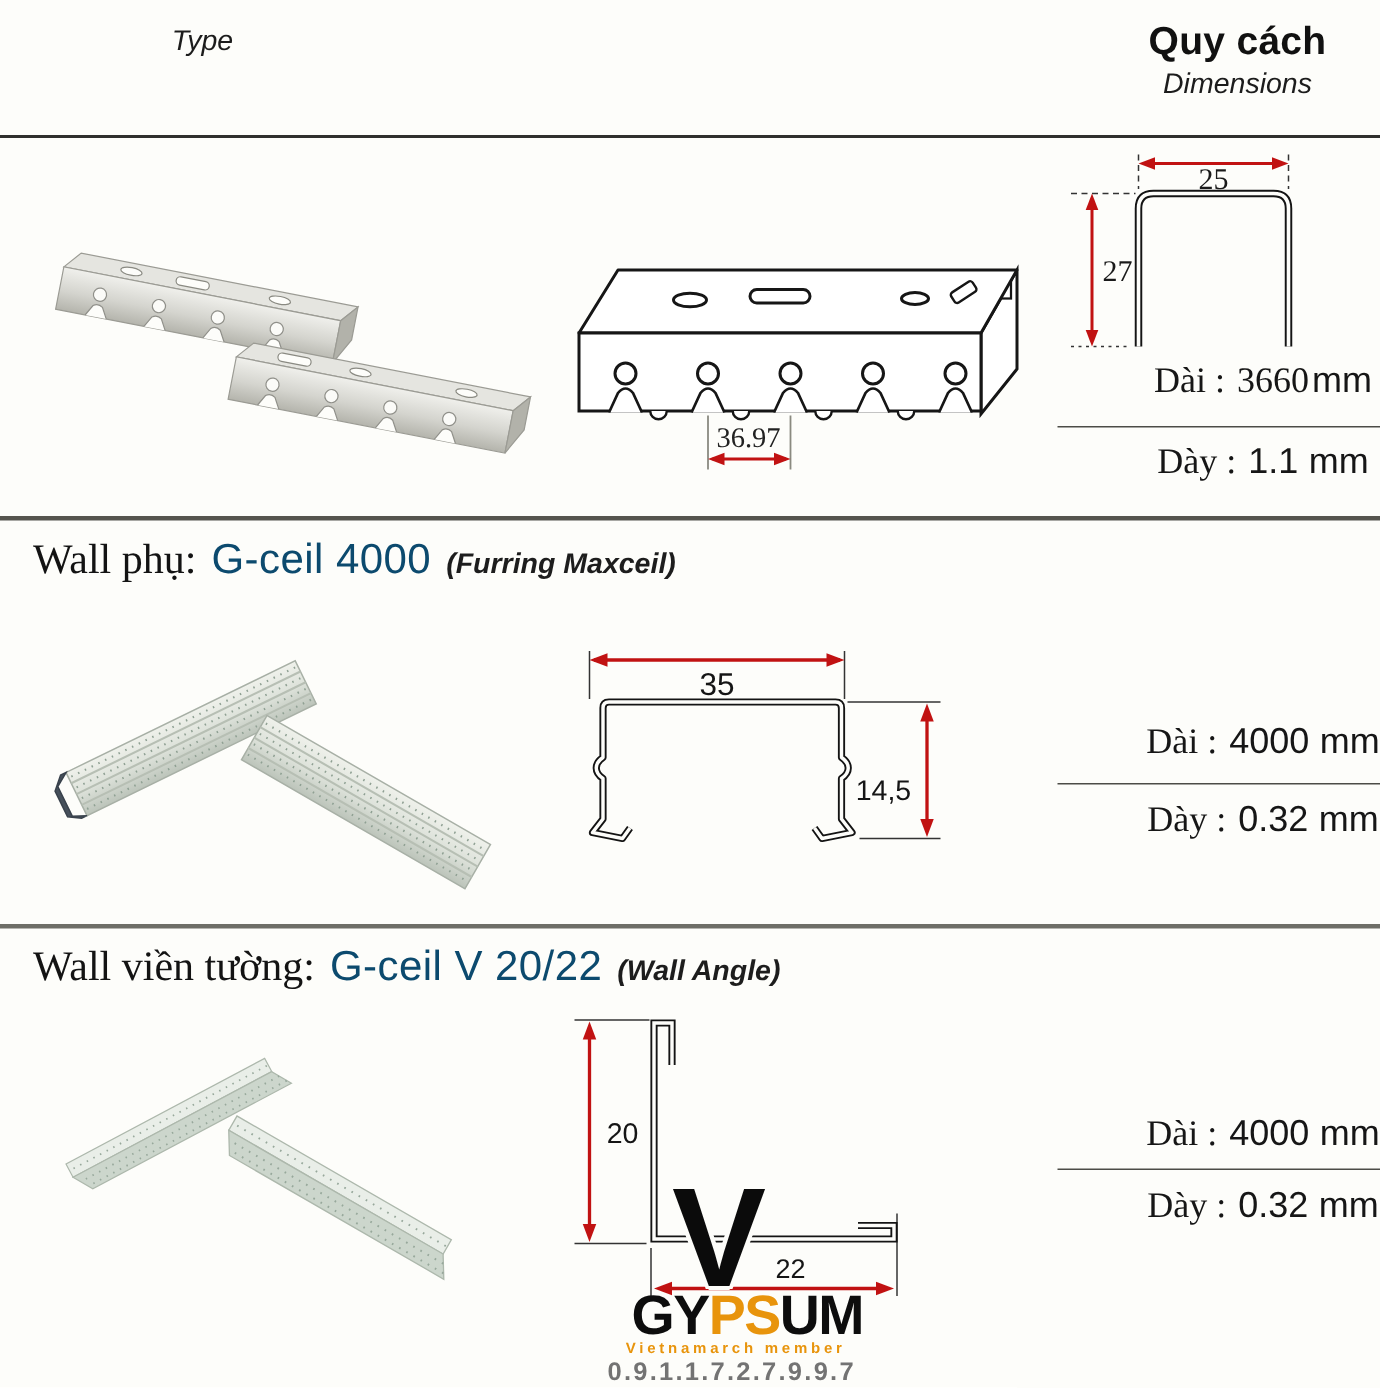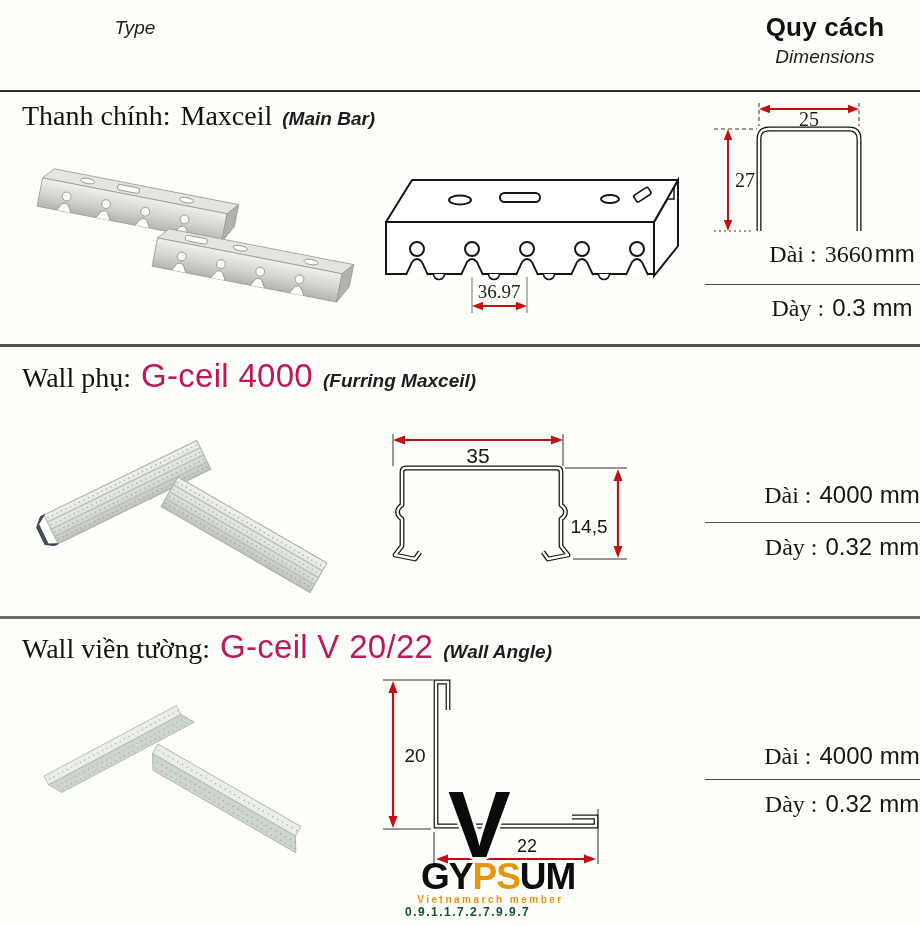--- a/index.html
+++ b/index.html
@@ -10,64 +10,59 @@
   .hcol{position:absolute;text-align:center;}
   .htitle{font-weight:bold;font-size:26px;letter-spacing:0.2px;color:#111;}
   .hsub{font-style:italic;font-size:19px;margin-top:3px;color:#1c1c1c;}
   .rule{position:absolute;left:0;width:920px;}
   .rule1{top:90px;height:2px;background:#2f2f2d;}
   .rule2{top:344px;height:3px;background:#55544e;}
   .rule3{top:616px;height:3px;background:#6e6e67;}
   
   .row-title{position:absolute;left:22px;display:flex;align-items:baseline;gap:10px;white-space:nowrap;}
   .t-serif{font-family:"Liberation Serif",serif;font-size:28px;color:#131313;}
-  .t-sans{font-family:"Liberation Sans",sans-serif;font-size:33px;letter-spacing:0.3px;color:#be185d;}
+  .t-sans{font-family:"Liberation Sans",sans-serif;font-size:28px;letter-spacing:0.3px;color:#0c4a6e;}
   .t-note{font-style:italic;font-size:19px;font-weight:600;color:#1d1d1d;}
   
   .spec{position:absolute;left:732px;width:220px;text-align:center;font-size:24px;white-space:nowrap;}
   .spec .lab{font-family:"Liberation Serif",serif;}
   .spec .val{margin-left:8px;font-family:"Liberation Sans",sans-serif;}
   .spec .val.v-serif{font-family:"Liberation Serif",serif;}
   .spec .unit{margin-left:7px;font-family:"Liberation Sans",sans-serif;}
   .spec .unit.tight{margin-left:2px;}
   .spec-rule{position:absolute;left:705px;width:215px;height:0;border-top:1.7px solid #4c4c47;}
   
   .logo-v{position:absolute;left:448px;top:778px;font-size:94px;font-weight:900;line-height:1;
           color:#0b0b0b;font-family:"Liberation Sans",sans-serif;
           text-shadow:-3px 0 0 #fdfdfa,3px 0 0 #fdfdfa,0 -3px 0 #fdfdfa,0 3px 0 #fdfdfa,
                       -2px -2px 0 #fdfdfa,2px 2px 0 #fdfdfa,-2px 2px 0 #fdfdfa,2px -2px 0 #fdfdfa;}
   .logo-word{position:absolute;left:421px;top:858px;width:165px;text-align:left;
              font-size:37px;font-weight:bold;letter-spacing:-1px;line-height:1;color:#0d0d0d;}
   .logo-word .orange{color:#e8940c;}
   .logo-tag{position:absolute;left:408px;top:894px;width:165px;text-align:center;
             font-size:10px;font-weight:bold;letter-spacing:2.5px;color:#e8940c;white-space:nowrap;}
   .logo-phone{position:absolute;left:405px;top:905px;width:165px;text-align:left;
-              font-size:12px;font-weight:bold;letter-spacing:1.5px;color:#14532d;white-space:nowrap;}
+              font-size:17px;font-weight:bold;letter-spacing:1.5px;color:#737373;white-space:nowrap;}
   svg text{font-family:"Liberation Sans",sans-serif;}
   svg text.ser{font-family:"Liberation Serif",serif;}
 </style>
 </head>
 <body>
 
 <div class="page">
 
   <div class="hcol" style="left:15px;top:14px;width:240px;">
     <div class="hsub">Type</div>
   </div>
   <div class="hcol" style="left:735px;top:12px;width:180px;">
     <div class="htitle">Quy cách</div>
     <div class="hsub">Dimensions</div>
   </div>
   <div class="rule rule1"></div>
 
-  <div class="row-title" style="top:100px;">
-    <span class="t-serif">Thanh chính:</span>
-    <span class="t-serif">Maxceil</span>
-    <span class="t-note">(Main Bar)</span>
-  </div>
 
   <svg class="abs" style="left:25px;top:148px;" width="335" height="185" viewBox="0 0 335 185">
     <defs>
       <linearGradient id="g1" x1="0" y1="0" x2="0" y2="1">
         <stop offset="0" stop-color="#f0f0ec"></stop>
           <stop offset="0.55" stop-color="#d4d4ce"></stop>
           <stop offset="1" stop-color="#b4b4ac"></stop>
       </linearGradient>
     </defs>
     <g transform="translate(15,18) rotate(11) scale(0.8)">
@@ -154,21 +149,21 @@
     <text class="ser" x="43" y="91" font-size="20" fill="#1a1a1a" text-anchor="middle">27</text>
     <path d="M57,135 L57,43 Q57,33 67,33 L147,33 Q157,33 157,43 L157,135" fill="none" stroke="#141414" stroke-width="5"></path>
     <path d="M57,135 L57,43 Q57,33 67,33 L147,33 Q157,33 157,43 L157,135" fill="none" stroke="#fdfdfa" stroke-width="2.4"></path>
   </svg>
 
   <div class="spec" style="top:240px;">
     <span class="lab">Dài :</span><span class="val v-serif">3660</span><span class="unit tight">mm</span>
   </div>
   <div class="spec-rule" style="top:284px;"></div>
   <div class="spec" style="top:294px;">
-    <span class="lab">Dày :</span><span class="val">0.3</span><span class="unit">mm</span>
+    <span class="lab">Dày :</span><span class="val">1.1</span><span class="unit">mm</span>
   </div>
 
   <div class="rule rule2"></div>
 
   <div class="row-title" style="top:357px;">
     <span class="t-serif">Wall phụ:</span>
     <span class="t-sans">G-ceil 4000</span>
     <span class="t-note">(Furring Maxceil)</span>
   </div>
 

